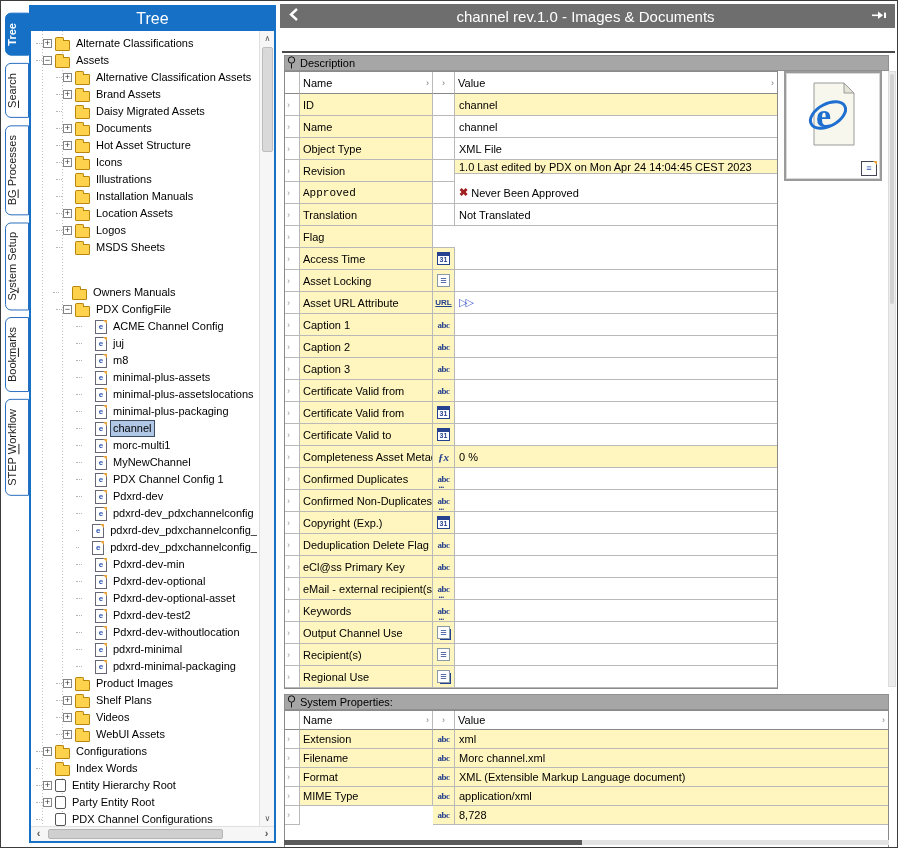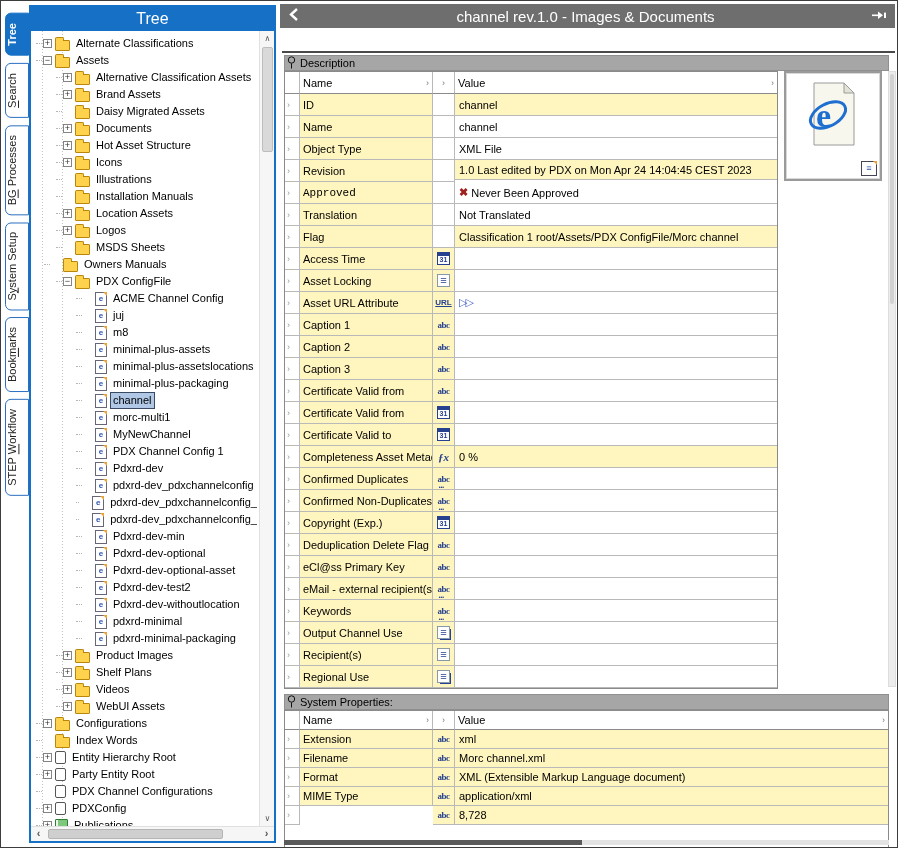--- a/index.html
+++ b/index.html
@@ -190,21 +190,21 @@
           <div class="trow" style="padding-left: 25px;">
             <span class="exp">+</span>
             <span class="ticon t-folder"></span>
             <span class="tlabel">Logos</span>
           </div>
           <div class="trow" style="padding-left: 25px;">
             <span class="expsp"></span>
             <span class="ticon t-folder"></span>
             <span class="tlabel">MSDS Sheets</span>
           </div>
-          <div class="trow" style="padding-left: 13px;">
+          <div class="trow" style="padding-left: 22px; margin-top: 28px;">
             <span class="expsp"></span>
             <span class="ticon t-folder"></span>
             <span class="tlabel">Owners Manuals</span>
           </div>
           <div class="trow" style="padding-left: 25px;">
             <span class="exp">−</span>
             <span class="ticon t-folder"></span>
             <span class="tlabel">PDX ConfigFile</span>
           </div>
           <div class="trow" style="padding-left: 45px;">
@@ -442,21 +442,21 @@
           <div class="gcell ncell" style="height: 22px;">Object Type</div>
           <div class="gcell icell white" style="height: 22px;"></div>
           <div class="gcell vcell white" style="height: 22px;">XML File</div>
         </div>
         <div class="grow">
           <div class="gcell" style="height: 22px;">
             <span class="rowarr">›</span>
           </div>
           <div class="gcell ncell" style="height: 22px;">Revision</div>
           <div class="gcell icell white" style="height: 22px;"></div>
-          <div class="gcell vcell yellow" style="height: 20px;">1.0 Last edited by PDX on Mon Apr 24 14:04:45 CEST 2023</div>
+          <div class="gcell vcell yellow" style="height: 14px;">1.0 Last edited by PDX on Mon Apr 24 14:04:45 CEST 2023</div>
         </div>
         <div class="grow">
           <div class="gcell" style="height: 22px;">
             <span class="rowarr">›</span>
           </div>
           <div class="gcell ncell" style="height: 22px; font-family: Liberation Mono, monospace;">Approved</div>
           <div class="gcell icell white" style="height: 22px;"></div>
           <div class="gcell vcell white" style="height: 22px;"><span class="ic ic-x">✖</span>Never Been Approved</div>
         </div>
         <div class="grow">
@@ -466,21 +466,20 @@
           <div class="gcell ncell" style="height: 22px;">Translation</div>
           <div class="gcell icell white" style="height: 22px;"></div>
           <div class="gcell vcell white" style="height: 22px;">Not Translated</div>
         </div>
         <div class="grow">
           <div class="gcell" style="height: 22px;">
             <span class="rowarr">›</span>
           </div>
           <div class="gcell ncell" style="height: 22px;">Flag</div>
           <div class="gcell icell white" style="height: 22px;"></div>
-          <div class="gcell vcell yellow" style="height: 22px;">Classification 1 root/Assets/PDX ConfigFile/Morc channel</div>
         </div>
         <div class="grow">
           <div class="gcell" style="height: 22px;">
             <span class="rowarr">›</span>
           </div>
           <div class="gcell ncell" style="height: 22px;">Access Time</div>
           <div class="gcell icell yellow" style="height: 22px;">
             <span class="ic ic-cal">31</span>
           </div>
           <div class="gcell vcell white" style="height: 22px;"></div>

